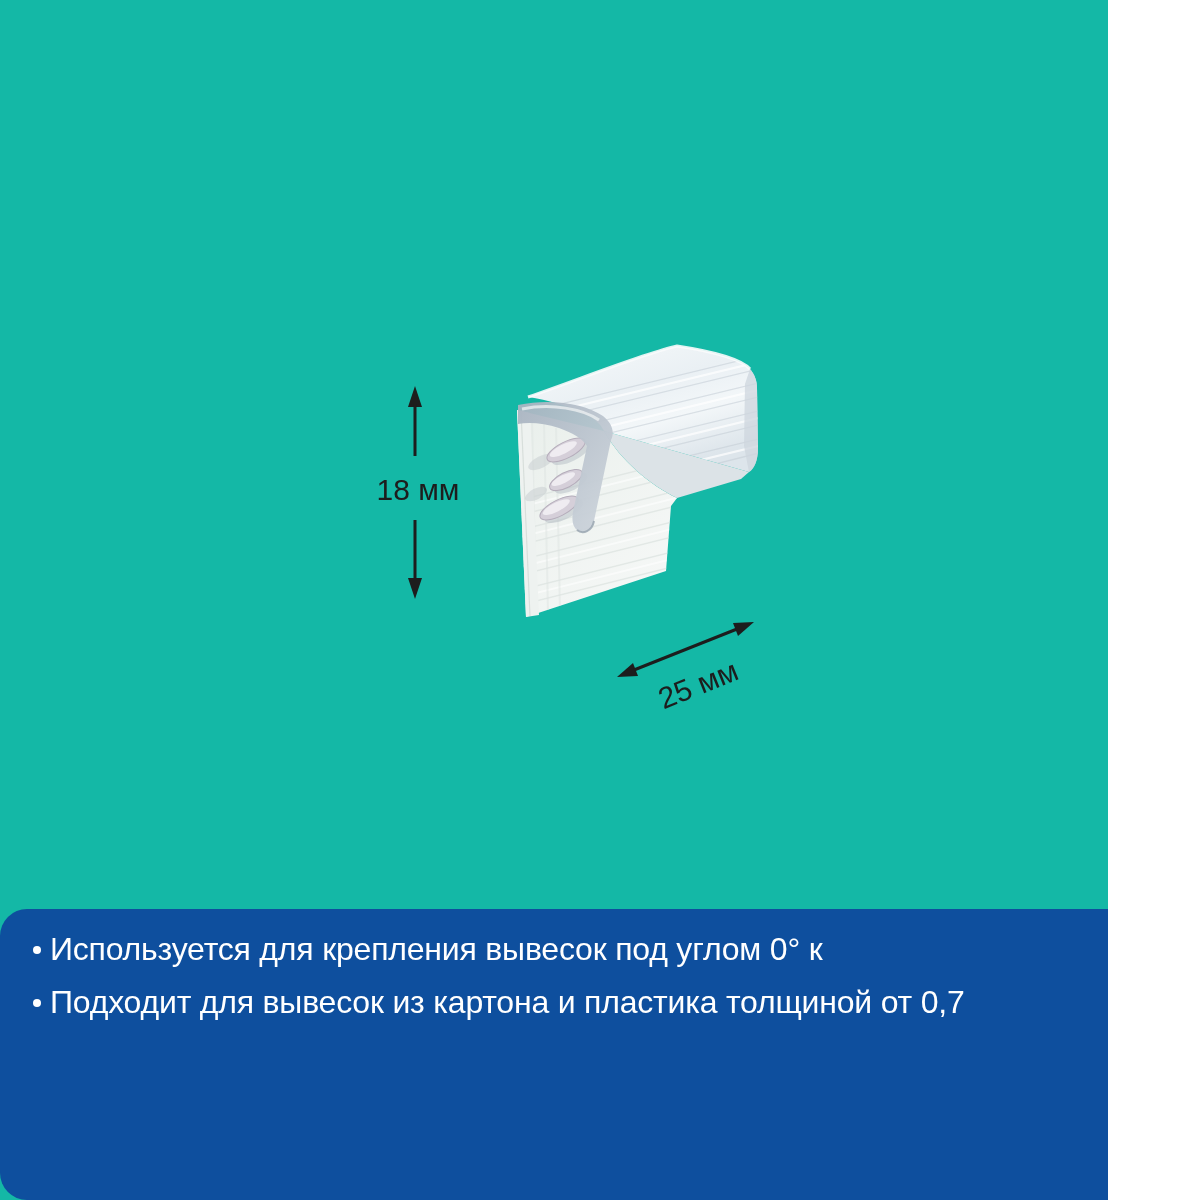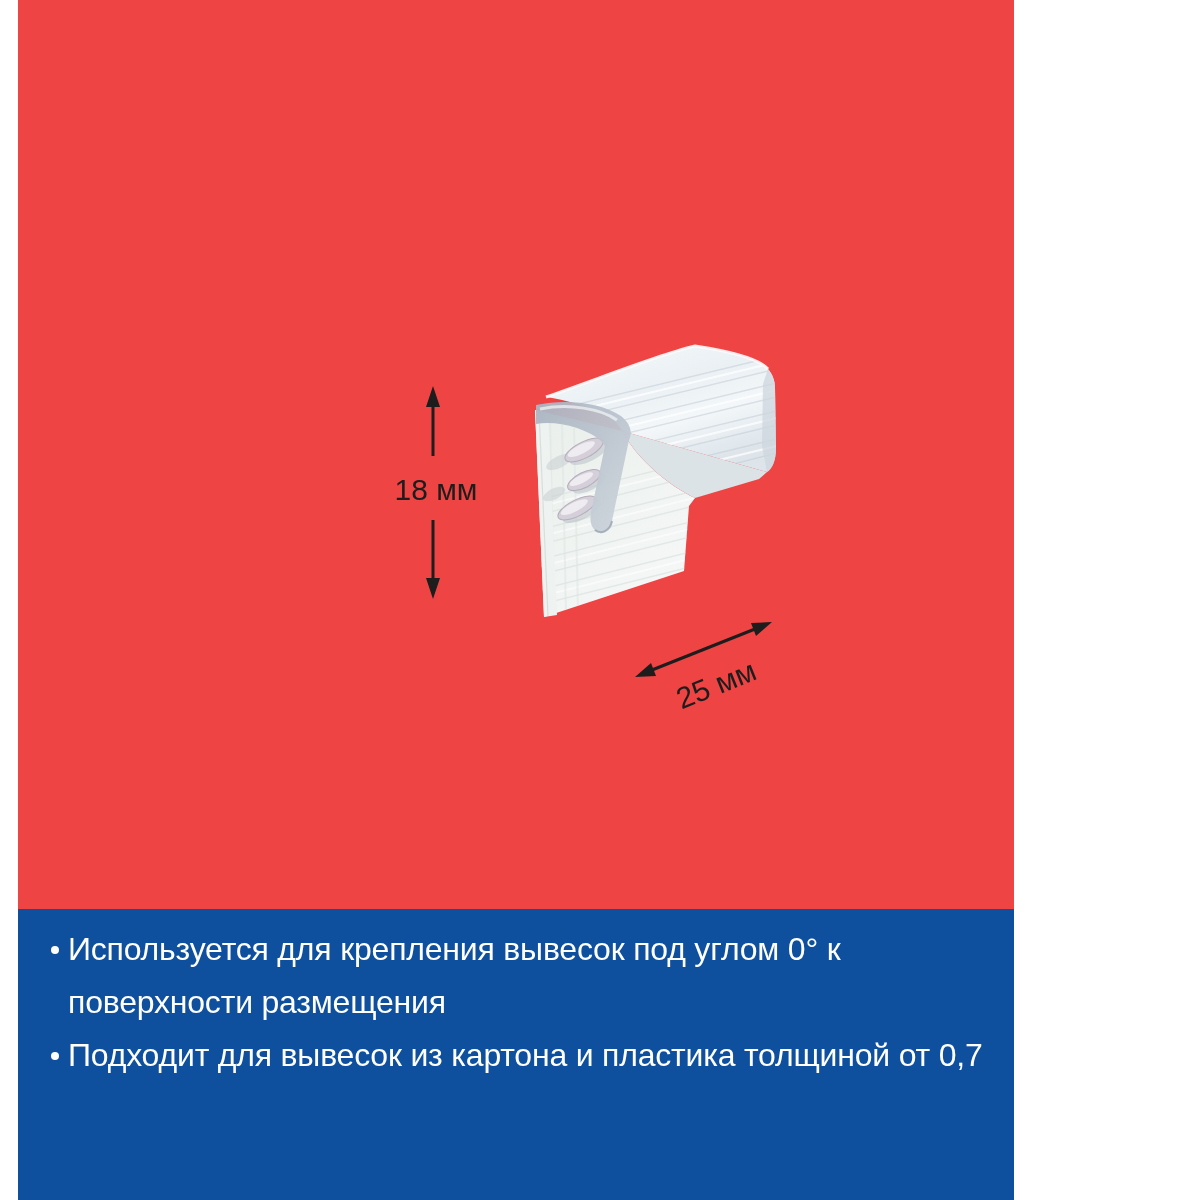--- a/index.html
+++ b/index.html
@@ -1,25 +1,25 @@
 <!DOCTYPE html>
 <html><head>
 <meta charset="utf-8">
 <style>
   html,body{margin:0;padding:0;background:#ffffff;}
   .stage{
-    position:relative;width:996px;height:1200px;background:#ef4444;overflow:hidden;
+    position:relative;width:1108px;height:1200px;background:#14b8a6;overflow:hidden;
     font-family:"Liberation Sans", sans-serif;
-    margin-left:18px;
   }
   .scene{position:absolute;left:0;top:0;width:1200px;height:909px;display:block;}
   .banner{
     position:absolute;left:0;top:909px;width:1200px;height:291px;
     background:#0e4f9e;box-sizing:border-box;
     padding:14px 24px 0 32px;
+    border-radius:27px;
   }
   .bullet{
     position:relative;padding-left:18px;color:#ffffff;
     font-size:32px;line-height:53px;letter-spacing:-0.2px;
   }
   .bullet .dot{
     position:absolute;left:1px;top:23px;width:8px;height:8px;border-radius:50%;
     background:#ffffff;
   }
   .bl{white-space:nowrap;}
@@ -156,21 +156,20 @@
       <line x1="634" y1="670" x2="737" y2="629" stroke-width="3"></line>
       <polygon points="754,622 738,636 733,623" stroke="none"></polygon>
     </g>
     <text class="dim-text" x="702" y="694" text-anchor="middle" transform="rotate(-21.8 702 694)" fill="#1d1d1d">25 мм</text>
   </svg>
 
   <div class="banner">
     <div class="bullet">
       <span class="dot"></span>
       <div class="bl">Используется для крепления вывесок под углом 0° к</div>
-      <div class="bl">поверхности размещения</div>
     </div>
     <div class="bullet">
       <span class="dot"></span>
       <div class="bl">Подходит для вывесок из картона и пластика толщиной от 0,7</div>
     </div>
   </div>
 
 </div>
 
 </body></html>

